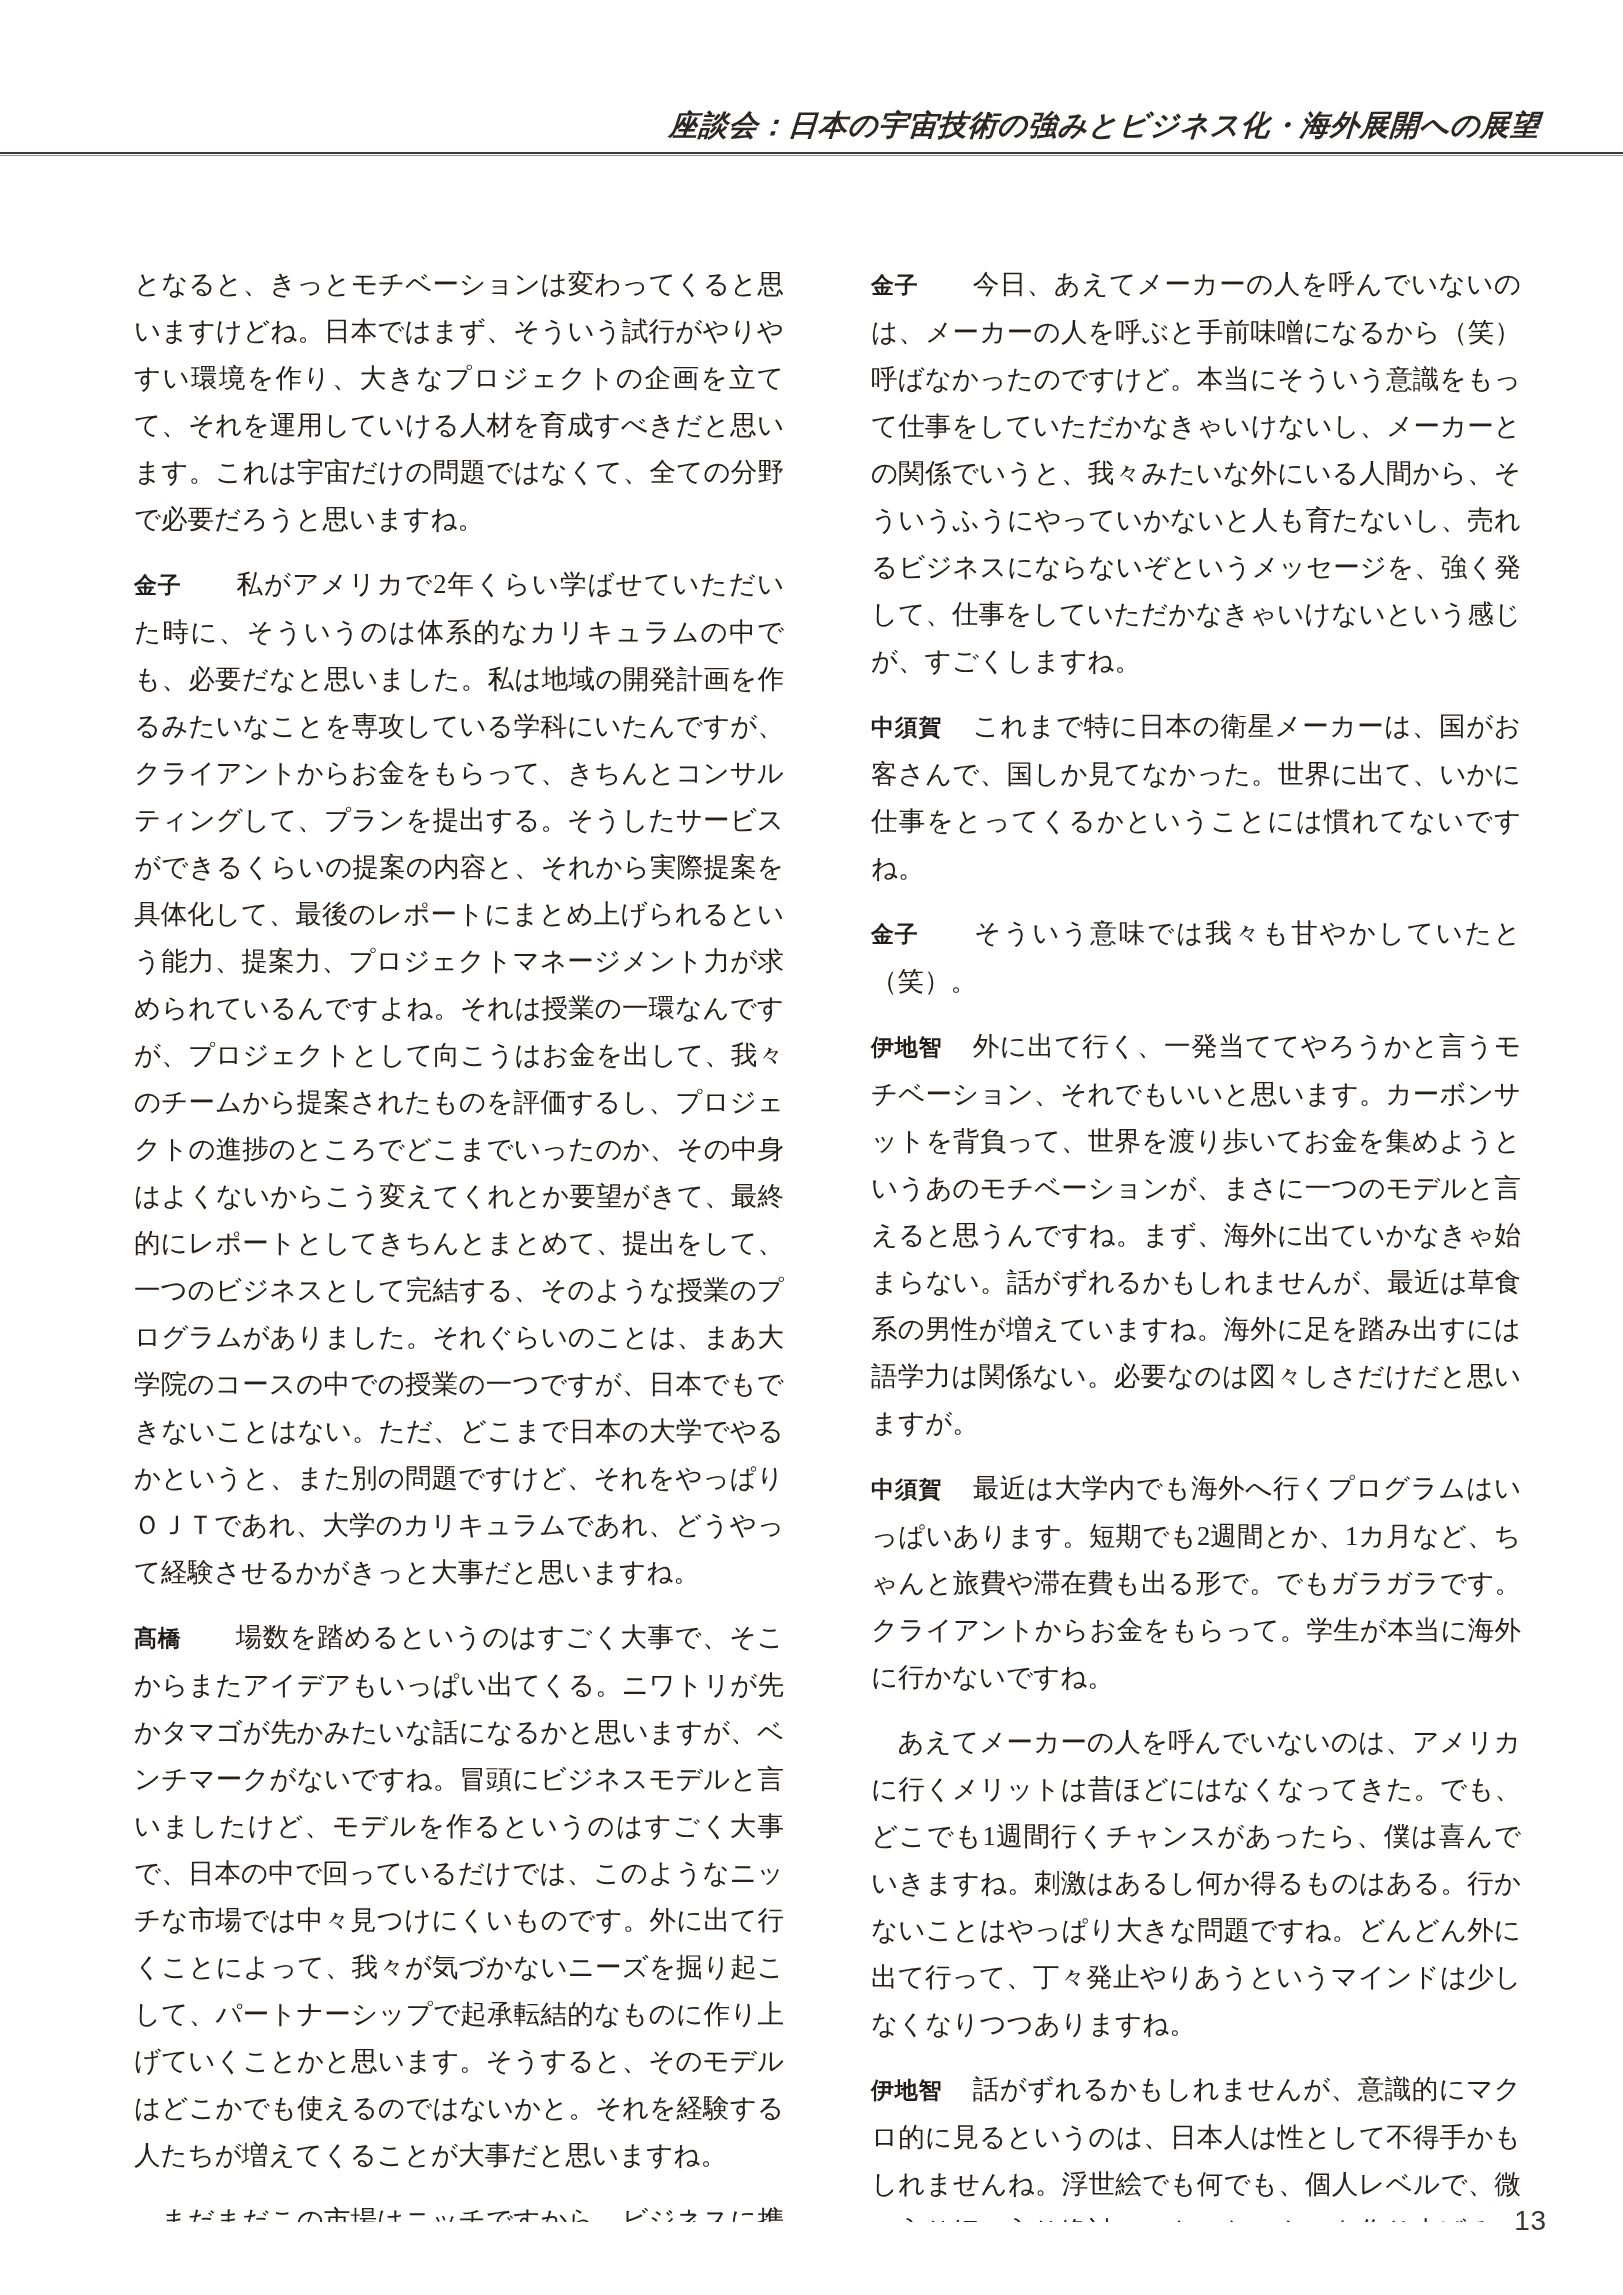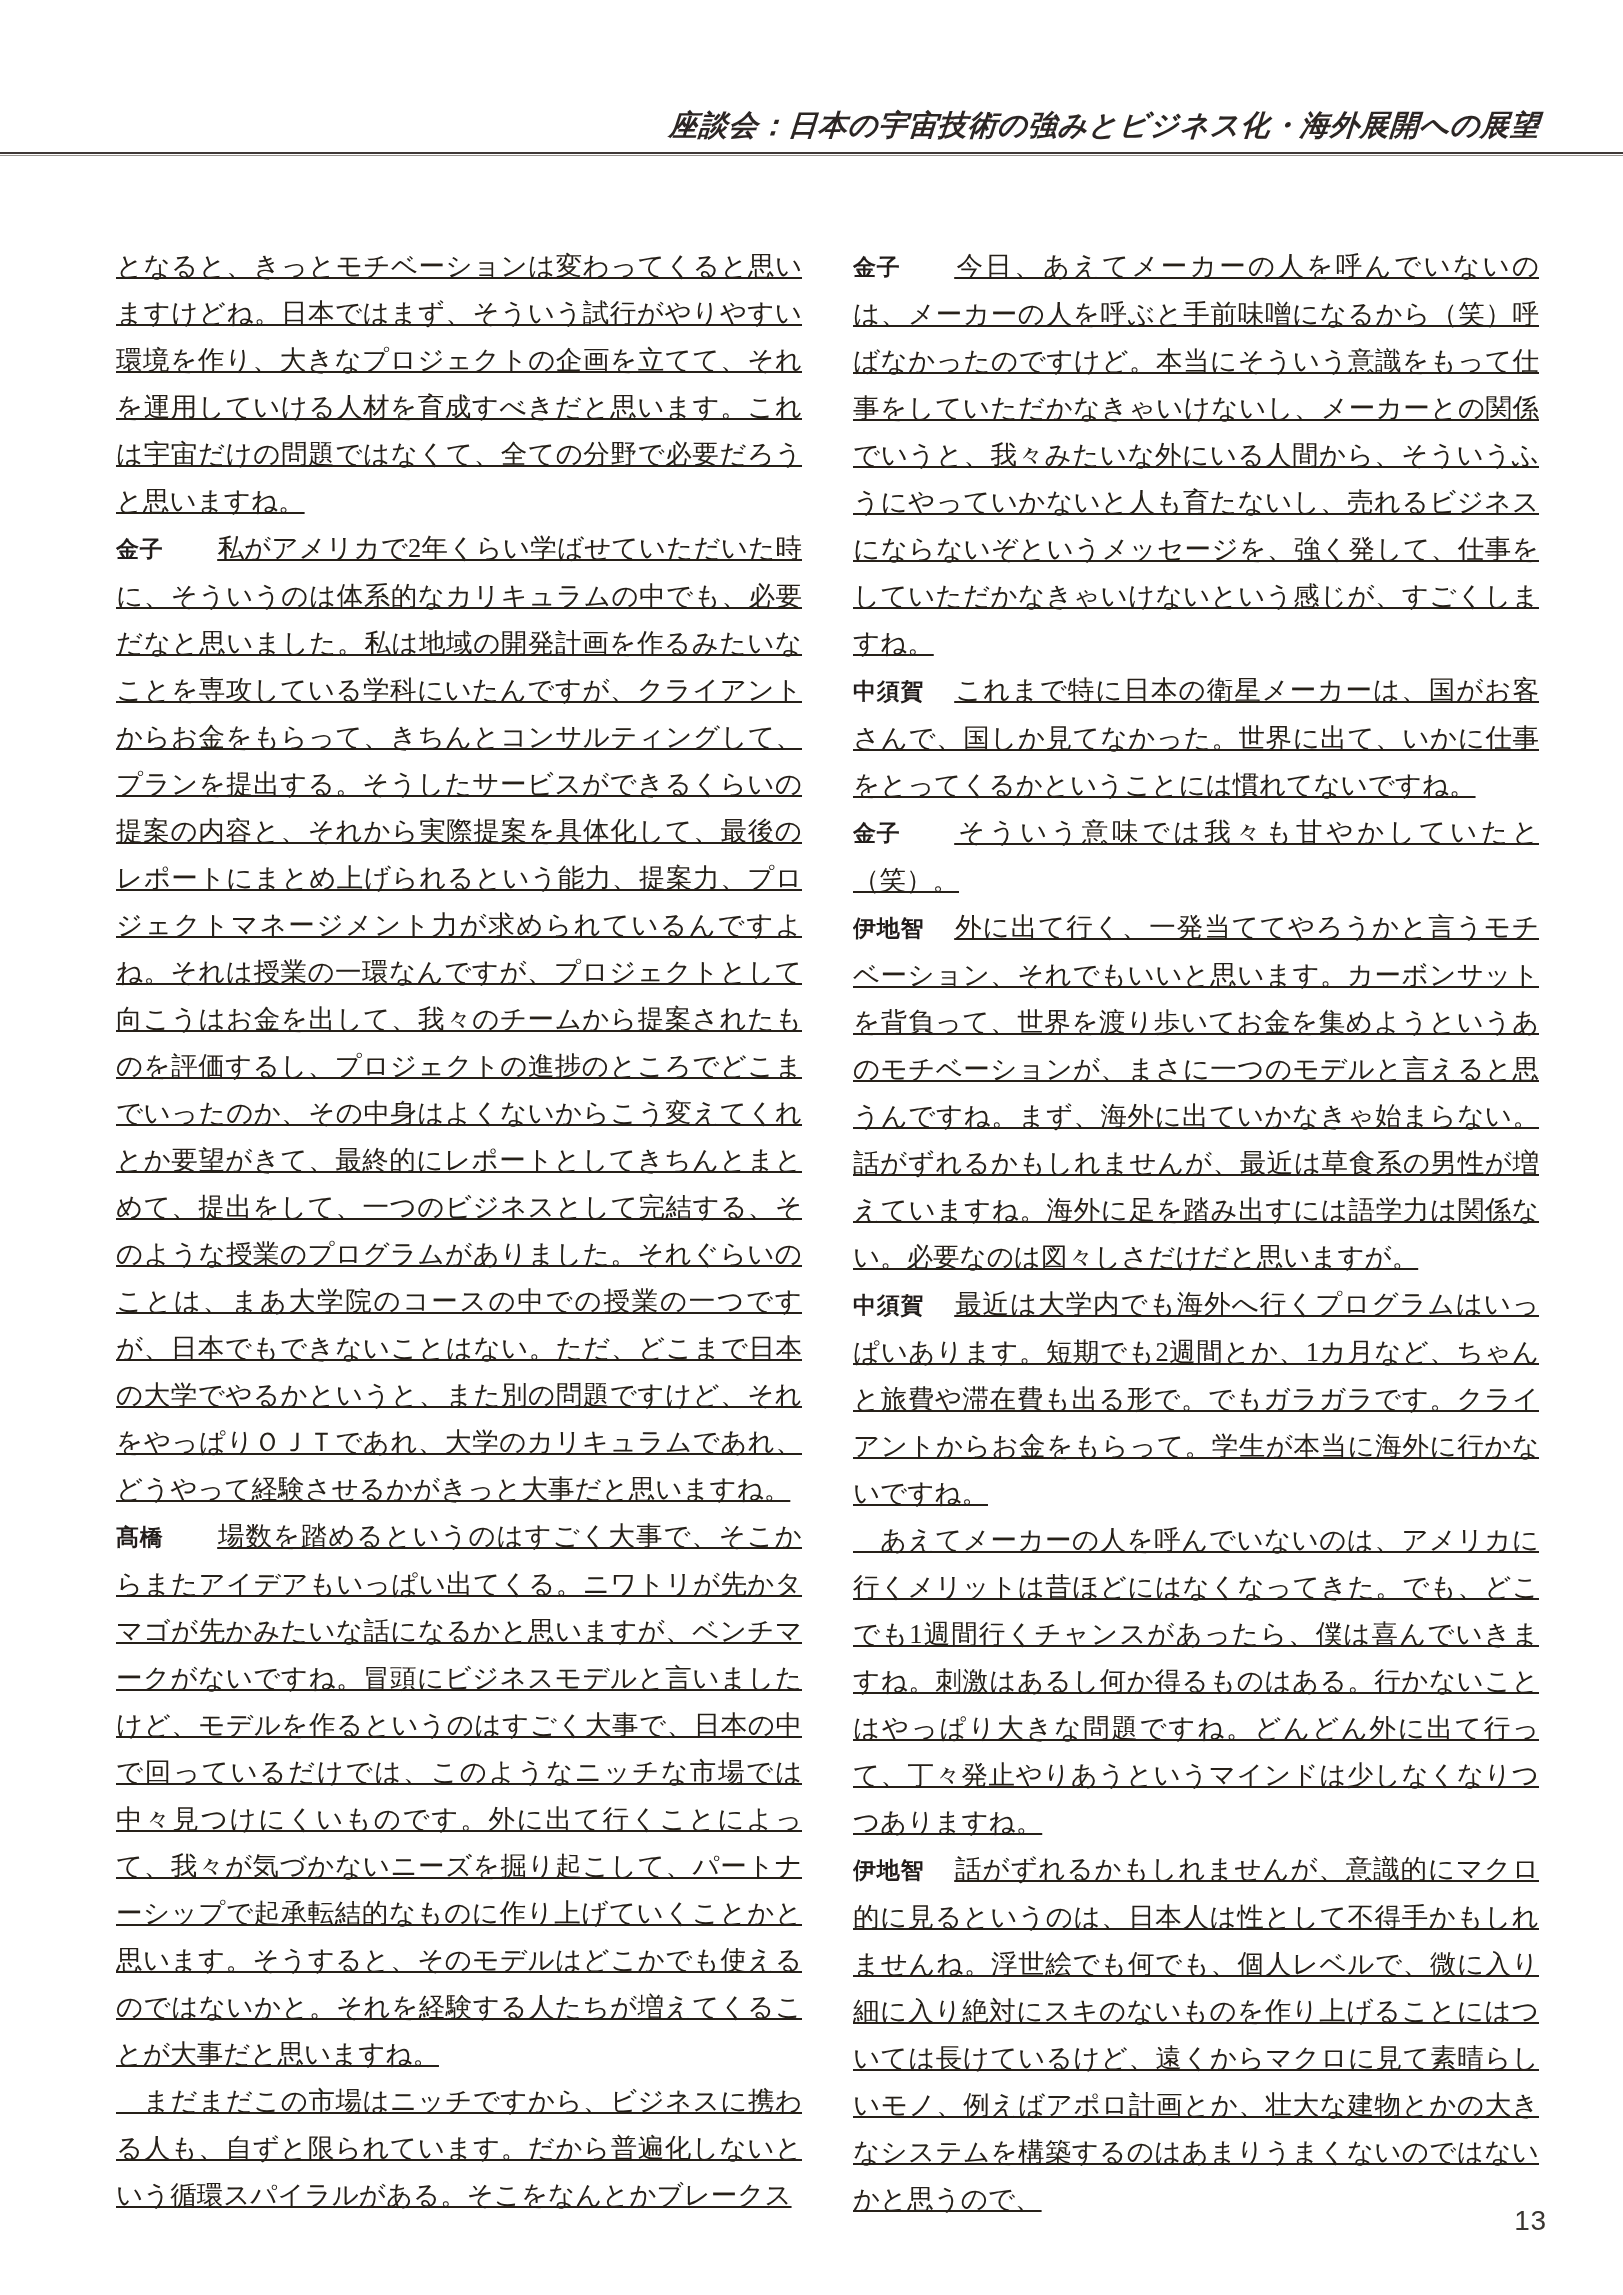--- a/index.html
+++ b/index.html
@@ -47,23 +47,22 @@
     height: 1979px;
     overflow: hidden;
     font-size: 26.5px;
     line-height: 47px;
     text-align: justify;
     text-justify: inter-ideograph;
   }
   #left-column  { left: 116px; }
   #right-column { left: 853px; }
   .para {
-    margin: 0;
+    margin: 18px;
     padding: 0;
-    text-decoration: underline;
   }
   .speaker {
     display: inline-block;
     width: 4.4em;
     font-family: "Liberation Sans", "DejaVu Sans", sans-serif;
     font-weight: 700;
     font-size: 23px;
     letter-spacing: 0.8px;
     vertical-align: baseline;
     color: #221d1b;

